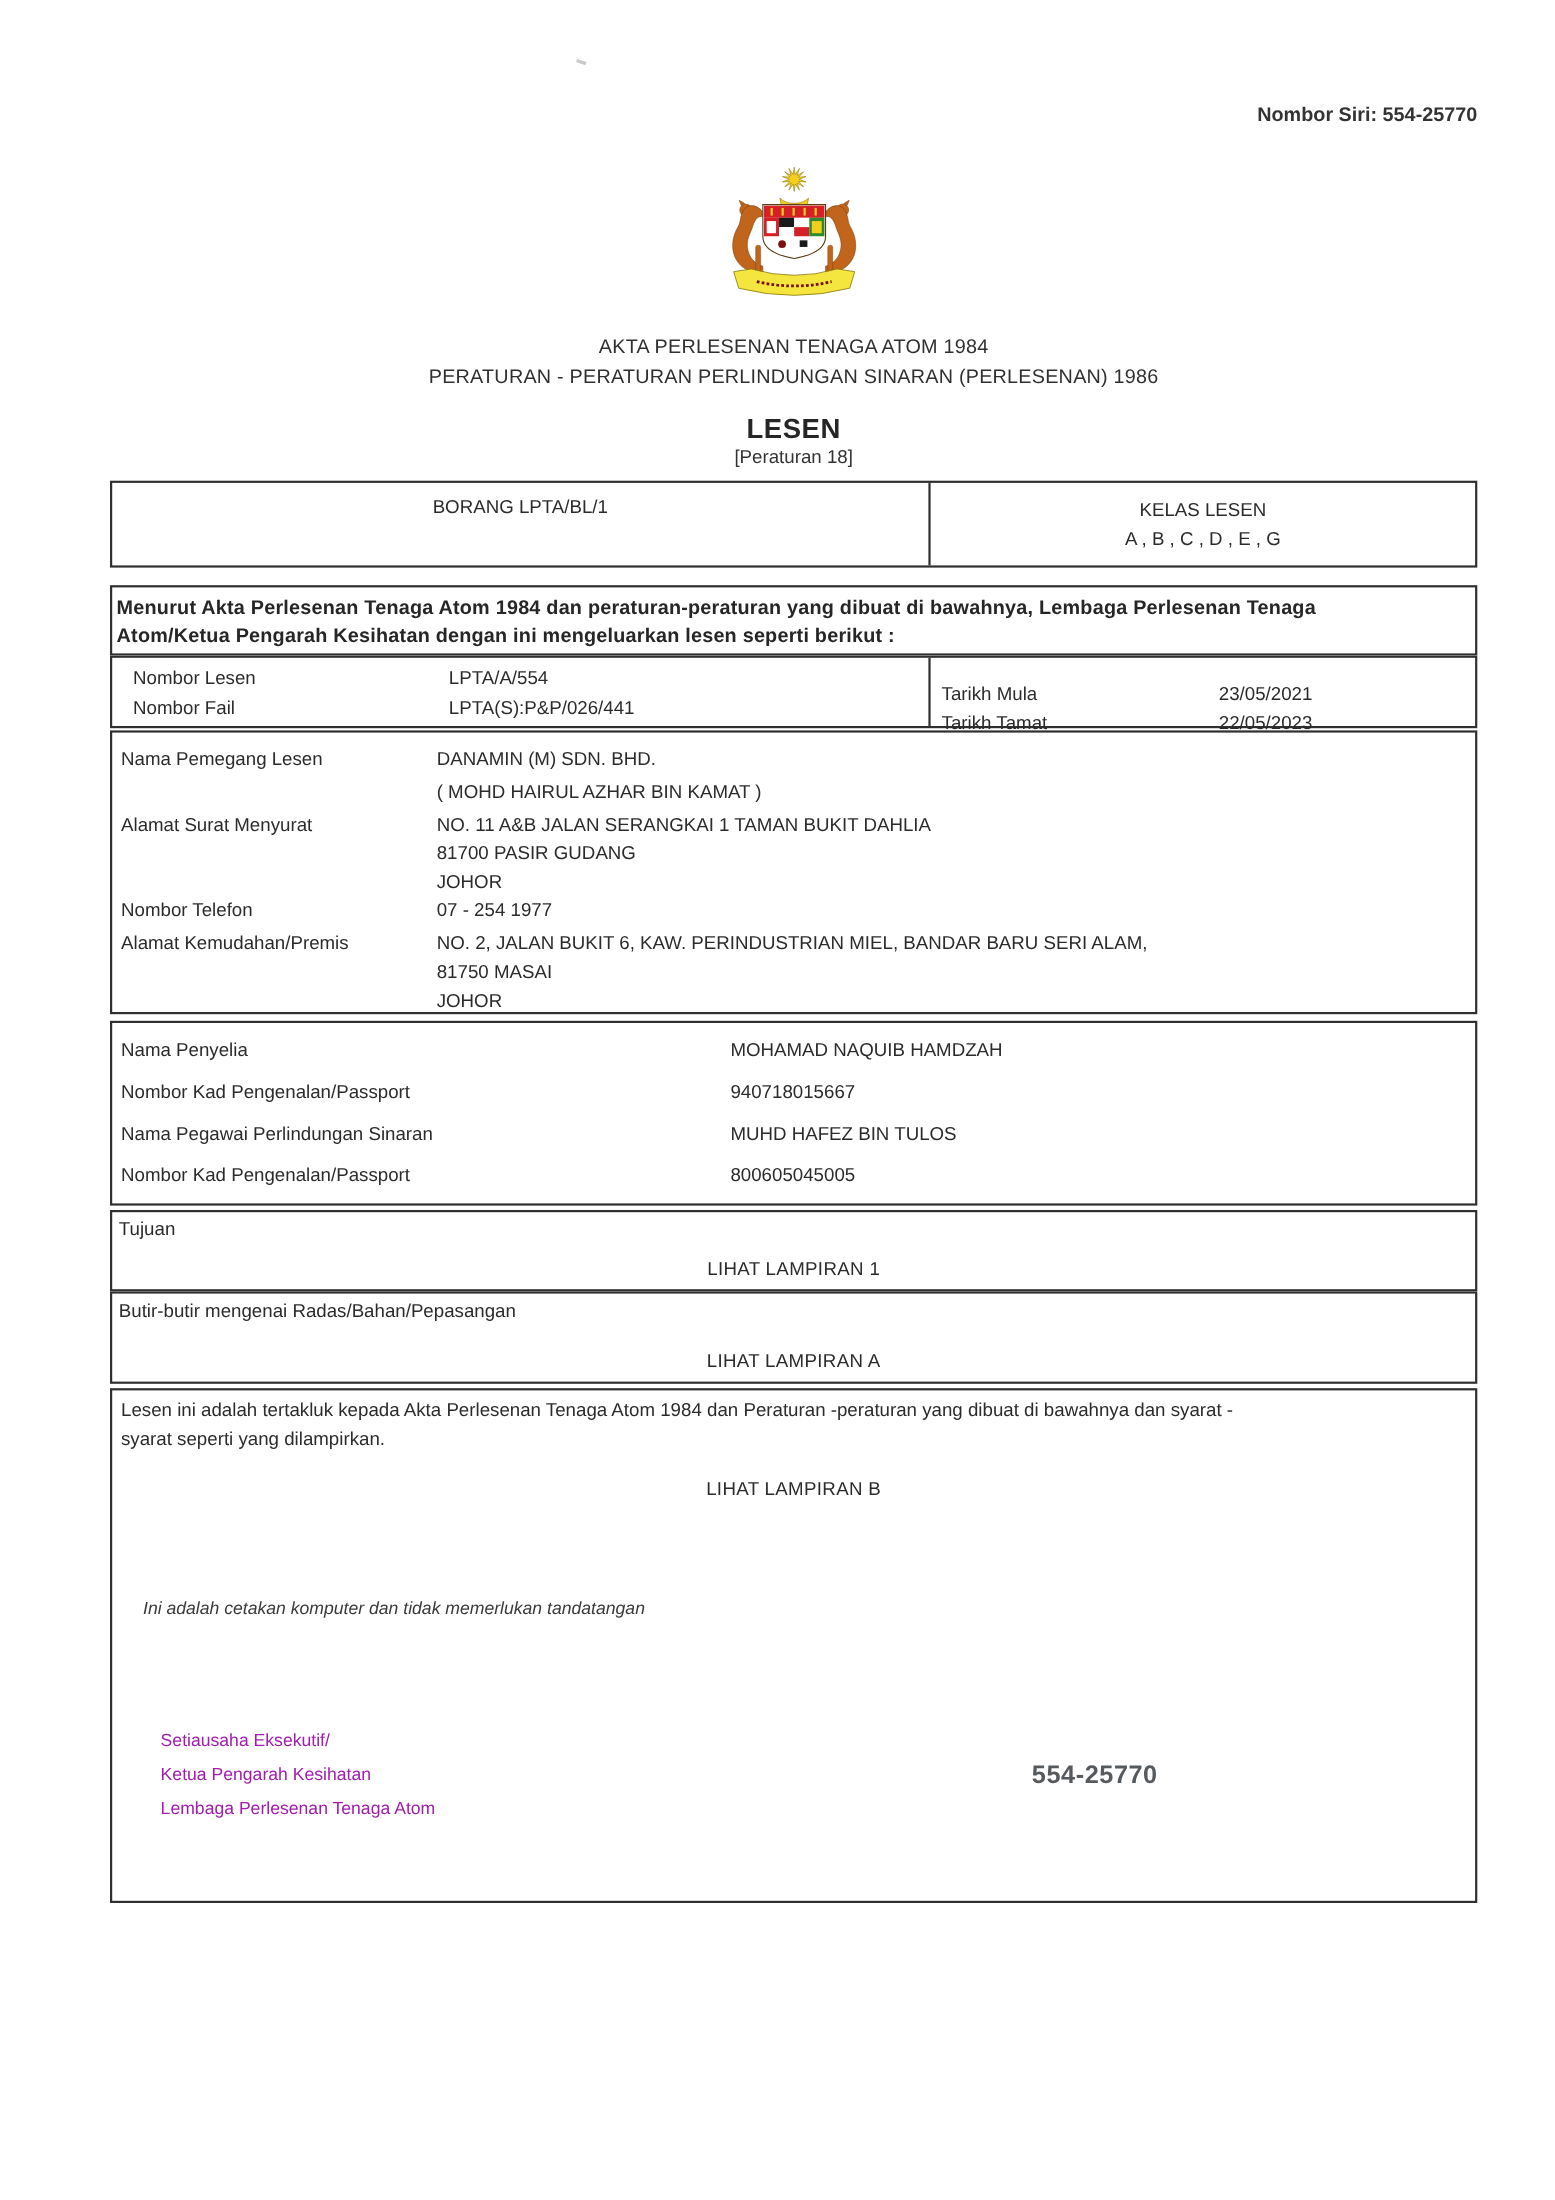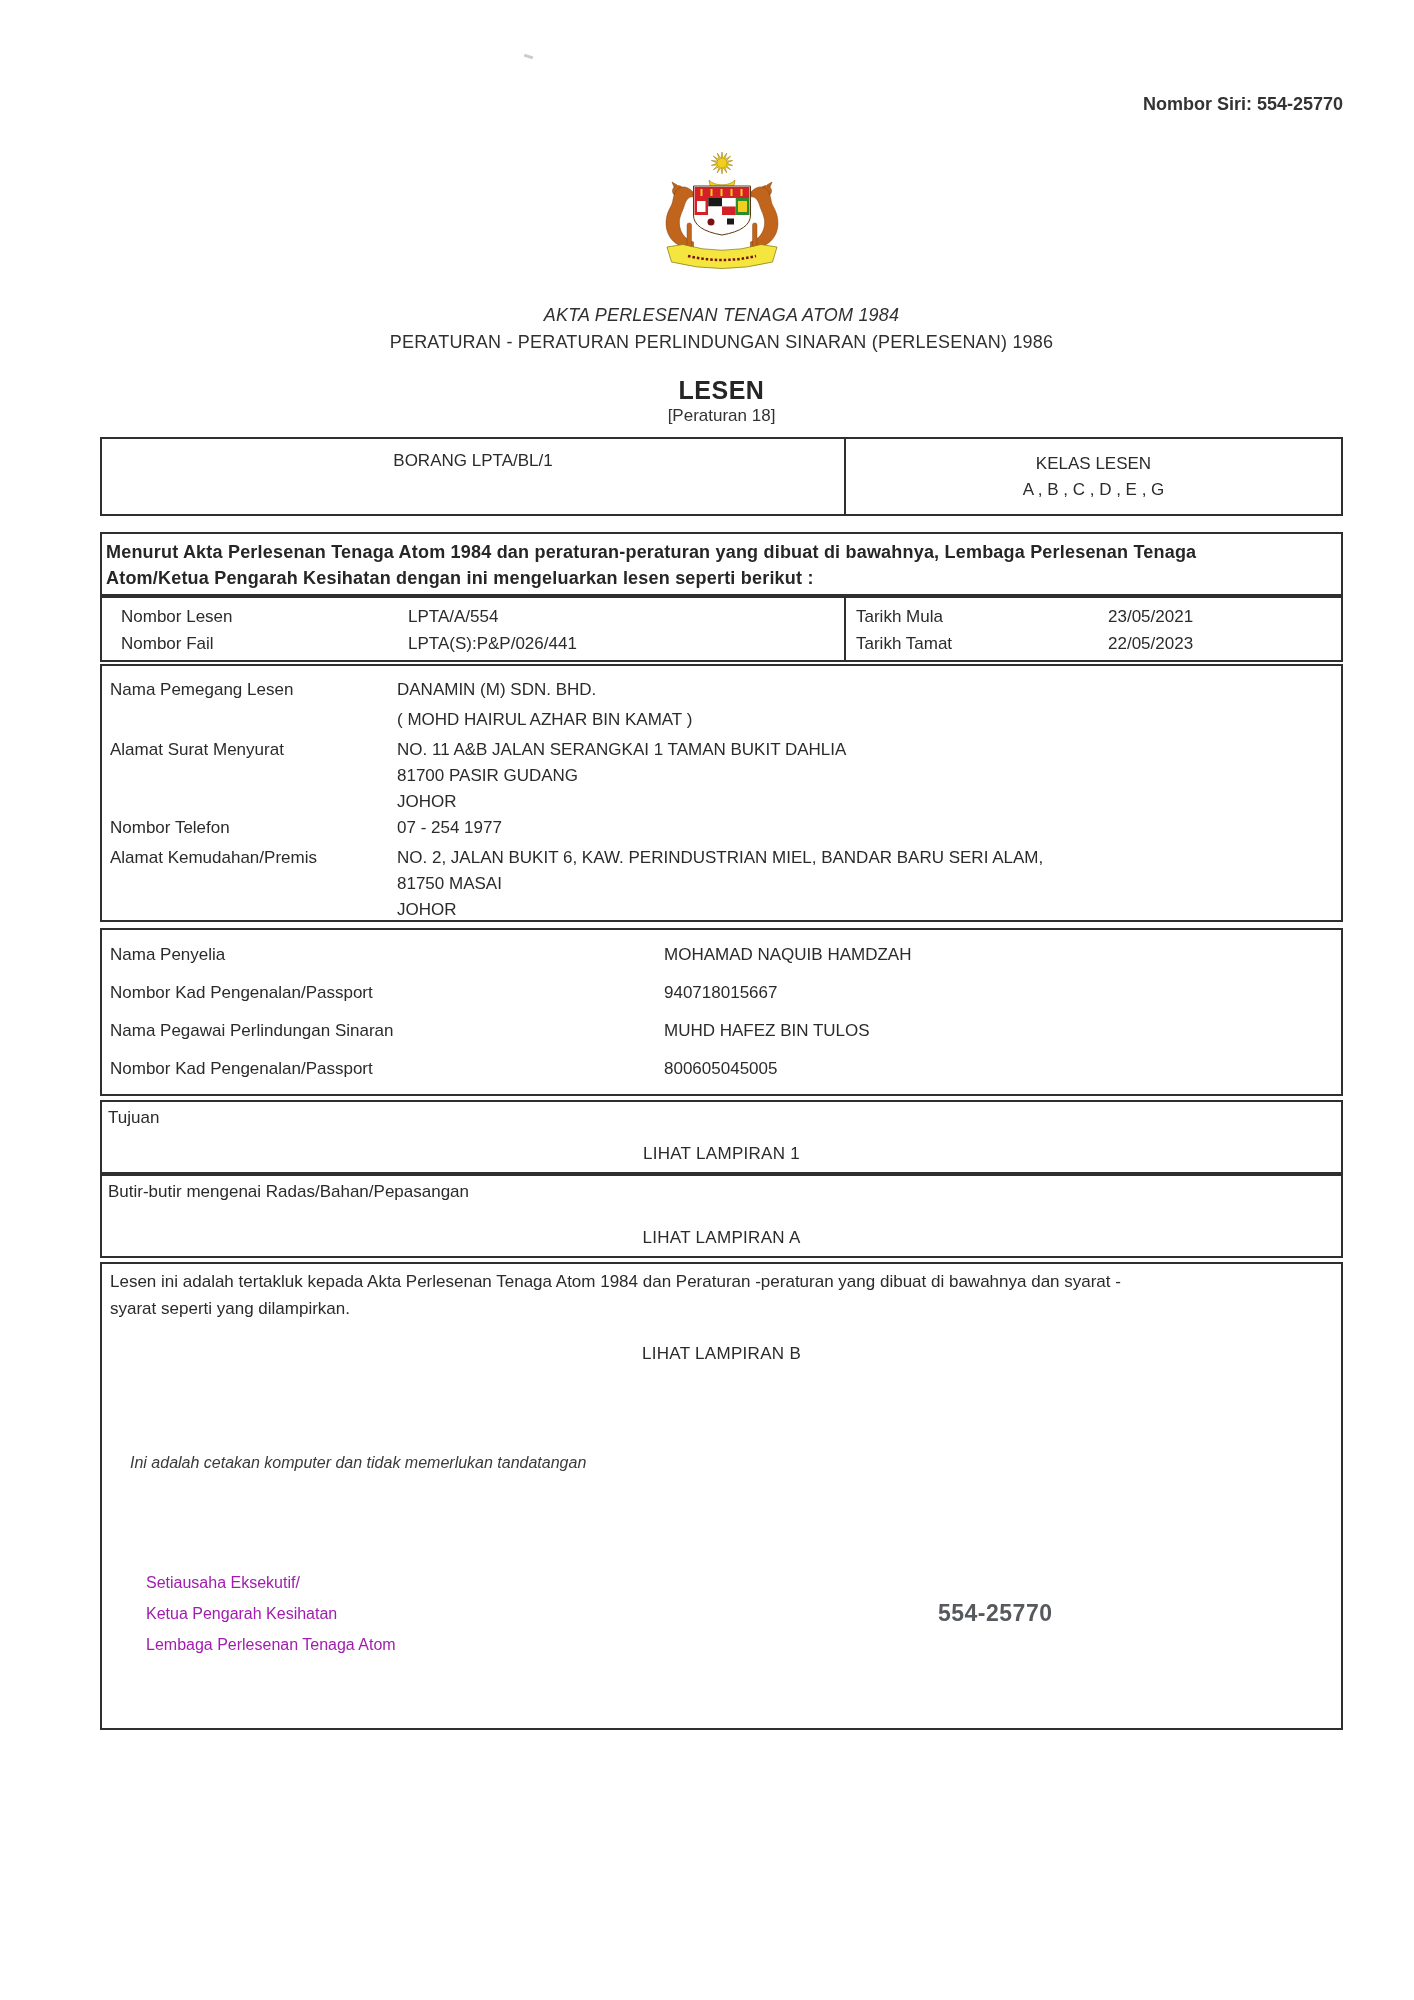--- a/index.html
+++ b/index.html
@@ -10,34 +10,34 @@
   }
   
   .serial-top{
     position:absolute;top:94px;left:100px;width:1243px;
     text-align:right;font-size:18px;font-weight:bold;color:#333;
   }
   
   .masthead{position:absolute;top:0;left:100px;width:1243px;text-align:center;}
   .emblem-wrap{margin:148px auto 0;width:150px;height:140px;}
   .act-line{font-size:18px;line-height:27px;color:#303030;letter-spacing:.2px;}
-  .act-line.first{margin-top:14px;font-style:italic;}
+  .act-line.first{margin-top:14px;}
   .doc-title{font-size:25px;font-weight:bold;margin-top:20px;letter-spacing:.5px;color:#262626;}
   .doc-reg{font-size:17px;margin-top:1px;color:#333;}
   
   .doc-table{position:absolute;top:437px;left:100px;width:1243px;}
   .sec{box-sizing:border-box;border:2px solid #2f2f2f;background:#fff;font-size:17px;}
   .sec-head{height:79px;display:flex;}
   .sec-head .cell-left{box-sizing:border-box;width:744px;border-right:2px solid #2f2f2f;text-align:center;padding-top:12px;}
   .sec-head .cell-right{flex:1;text-align:center;padding-top:12px;line-height:26px;}
   .sec-issue{margin-top:16px;height:64px;font-weight:bold;font-size:18px;line-height:26px;
     padding:5px 8px 0 4px;box-sizing:border-box;white-space:pre-line;letter-spacing:.2px;color:#262626;}
   .sec-nums{height:66px;display:flex;}
   .sec-nums .col-l{box-sizing:border-box;width:744px;border-right:2px solid #2f2f2f;padding-top:5px;}
-  .sec-nums .col-r{flex:1;padding-top:5px;}
+  .sec-nums .col-r{flex:1;padding-top:19px;}
   .nrow{display:flex;line-height:27px;}
   .nrow .lbl{width:287px;padding-left:8px;margin-left:11px;}
   .nrow .lbl-r{width:252px;padding-left:10px;}
   .nrow .val{flex:1;}
   .sec-holder{margin-top:2px;height:258px;padding-top:11px;box-sizing:border-box;}
   .frow{display:flex;line-height:26px;}
   .frow .lbl{width:287px;padding-left:8px;}
   .frow .val{flex:1;}
   .mt4{margin-top:4px;}
   .sec-personnel{margin-top:6px;height:168px;padding-top:6px;box-sizing:border-box;}

